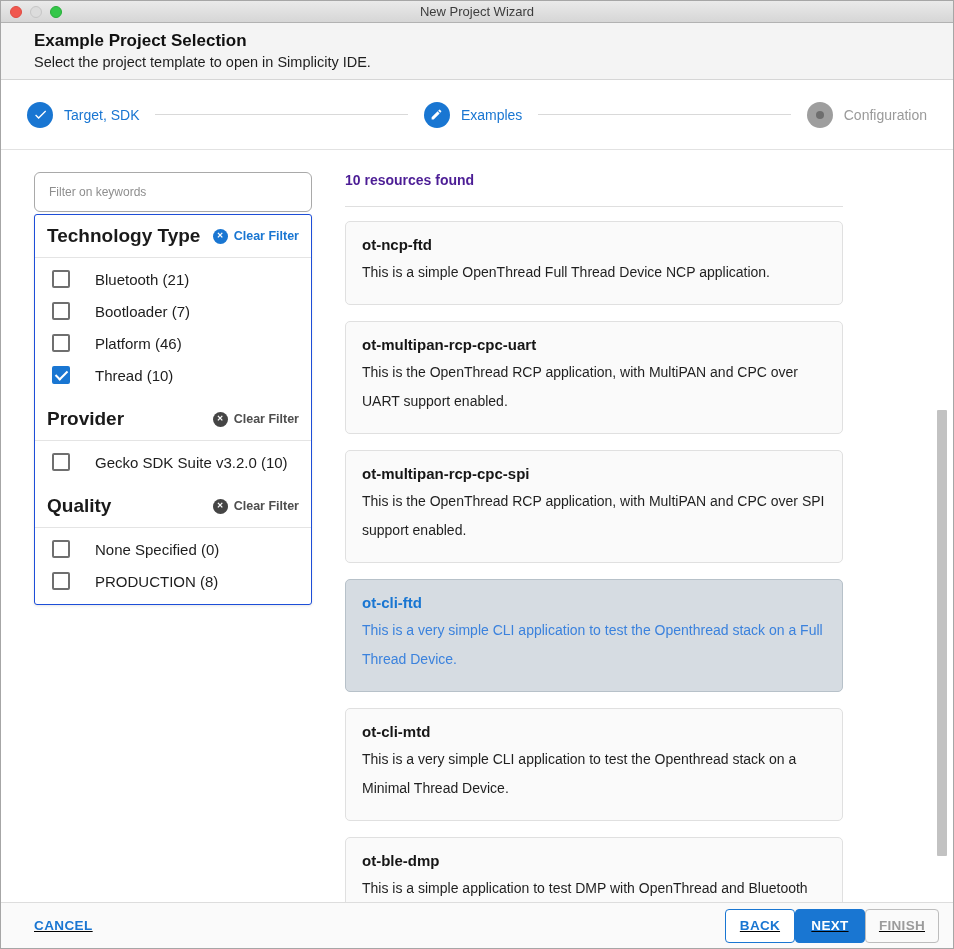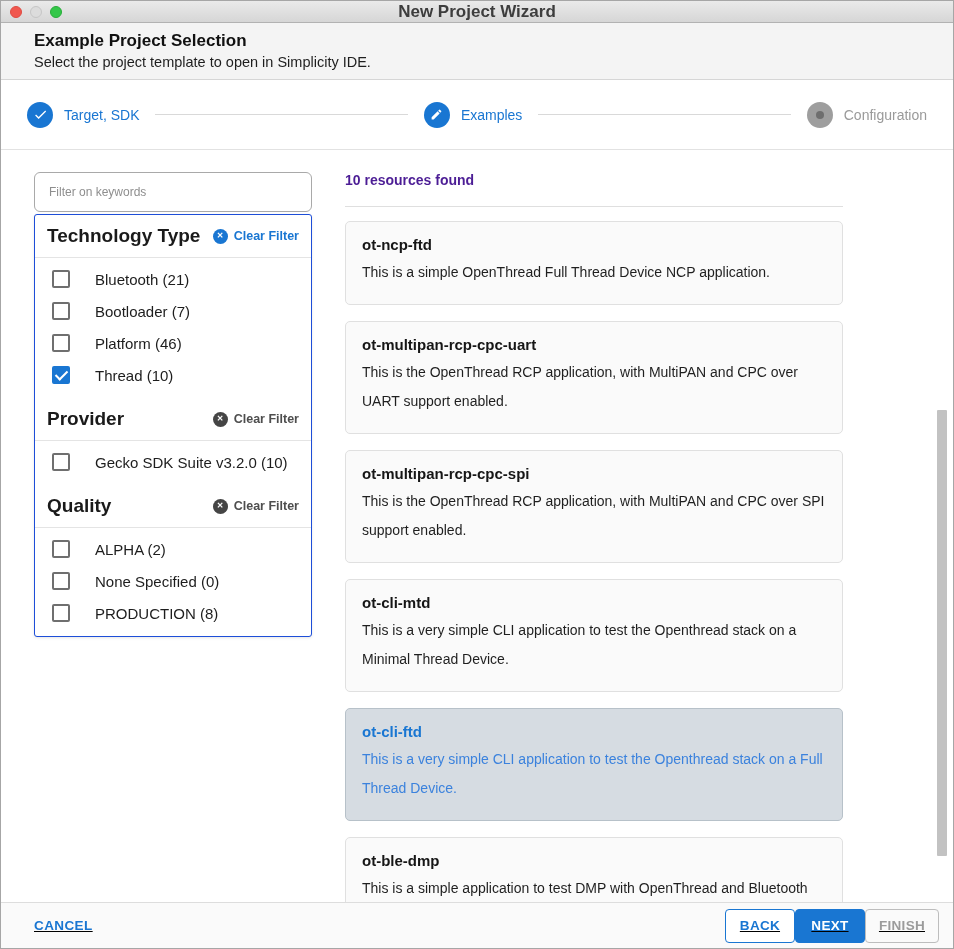--- a/index.html
+++ b/index.html
@@ -17,21 +17,21 @@
     flex:0 0 22px; height:22px;
     background:linear-gradient(#eaeaea,#d6d6d6);
     border-bottom:1px solid #b2b2b2;
     display:flex; align-items:center; position:relative;
   }
   .traffic { position:absolute; left:9px; top:5px; display:flex; gap:8px; }
   .light { width:12px; height:12px; border-radius:50%; }
   .light.red   { background:#f0574e; border:1px solid #df4b42; }
   .light.gray  { background:#dcdcdc; border:1px solid #c6c6c6; }
   .light.green { background:#34c749; border:1px solid #27ad39; }
-  .titlebar-title { margin:4px auto; font-size:17px; font-weight:bold; color:#3d3d3d; }
+  .titlebar-title { margin:4px auto; font-size:13px; font-weight:normal; color:#3d3d3d; }
 
   
   .header {
     flex:0 0 auto; background:#f4f4f4; border-bottom:1px solid #d6d6d6;
     padding:8px 33px 8px;
   }
   .header-title { font-size:17px; line-height:20px; font-weight:bold; color:#111; margin-bottom:3px; }
   .header-sub   { font-size:14.5px; line-height:17px; color:#1e1e1e; }
 
   
@@ -237,24 +237,20 @@
   <div class="filter-section">
     <div class="section-header">
       <span class="section-title">Quality</span>
       <span class="clear-filter inactive">
         <span class="clear-icon"></span>
         <span class="clear-label">Clear Filter</span>
       </span>
     </div>
     <div class="section-divider"></div>
     <div class="section-options">
-  <label class="option">
-    <span class="checkbox"></span>
-    <span class="option-label">ALPHA (2)</span>
-  </label>
 
   <label class="option">
     <span class="checkbox"></span>
     <span class="option-label">None Specified (0)</span>
   </label>
 
   <label class="option">
     <span class="checkbox"></span>
     <span class="option-label">PRODUCTION (8)</span>
   </label>
@@ -275,28 +271,28 @@
   <div class="card">
     <div class="card-title">ot-multipan-rcp-cpc-uart</div>
     <div class="card-desc">This is the OpenThread RCP application, with MultiPAN and CPC over UART support enabled.</div>
   </div>
 
   <div class="card">
     <div class="card-title">ot-multipan-rcp-cpc-spi</div>
     <div class="card-desc">This is the OpenThread RCP application, with MultiPAN and CPC over SPI support enabled.</div>
   </div>
 
-  <div class="card">
-    <div class="card-title">ot-cli-mtd</div>
-    <div class="card-desc">This is a very simple CLI application to test the Openthread stack on a Minimal Thread Device.</div>
-  </div>
-
   <div class="card selected">
     <div class="card-title">ot-cli-ftd</div>
     <div class="card-desc">This is a very simple CLI application to test the Openthread stack on a Full Thread Device.</div>
+  </div>
+
+  <div class="card">
+    <div class="card-title">ot-cli-mtd</div>
+    <div class="card-desc">This is a very simple CLI application to test the Openthread stack on a Minimal Thread Device.</div>
   </div>
 
   <div class="card">
     <div class="card-title">ot-ble-dmp</div>
     <div class="card-desc">This is a simple application to test DMP with OpenThread and Bluetooth running on FreeRTOS.</div>
   </div>
 </div>
     </div>
 
     <div class="scrollbar">

